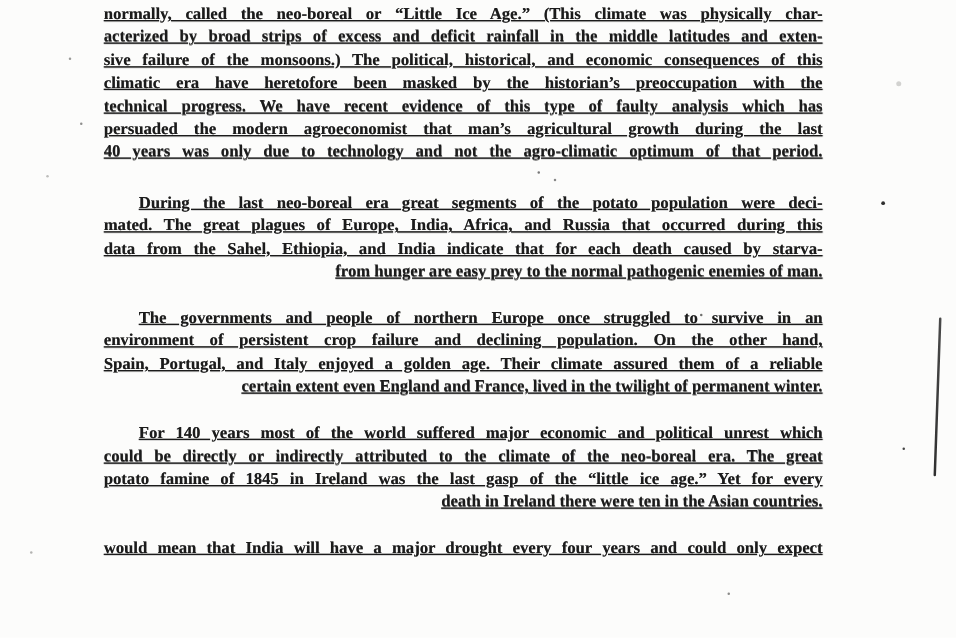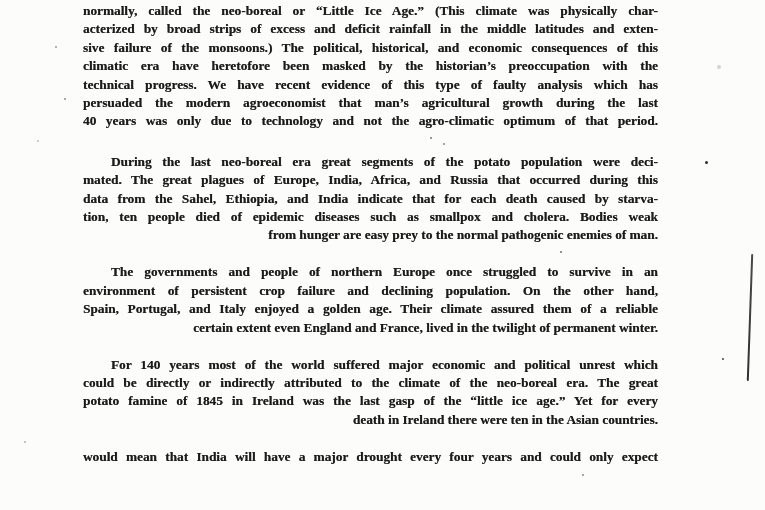--- a/index.html
+++ b/index.html
@@ -15,21 +15,21 @@
     left: 83px;
     top: 2px;
     width: 575px;
     font-family: "Liberation Serif", "DejaVu Serif", serif;
     font-weight: 700;
     font-size: 13.3px;
     line-height: 18.4px;
     color: #1b1b1b;
     text-shadow: 0.2px 0.2px 0.35px rgba(25,25,25,0.65);
   }
-  .para { margin: 0 0 18.5px 0; }
+  .para { margin: 0 0 18.5px 0; text-decoration: underline; }
   .para.p1 { margin-bottom: 22px; }
   .line { text-align: right; white-space: normal; }
   .line.j { text-align: justify; text-align-last: justify; }
   .line.fl { text-indent: 28px; }
   .scan-line {
     position: absolute;
     left: 749px;
     top: 254px;
     width: 2.2px;
     height: 127px;
@@ -54,21 +54,20 @@
       <div class="line j">climatic era have heretofore been masked by the historian’s preoccupation with the</div>
       <div class="line j">technical progress. We have recent evidence of this type of faulty analysis which has</div>
       <div class="line j">persuaded the modern agroeconomist that man’s agricultural growth during the last</div>
       <div class="line j">40 years was only due to technology and not the agro-climatic optimum of that period.</div>
     </div>
 
     <div class="para">
       <div class="line j fl">During the last neo-boreal era great segments of the potato population were deci-</div>
       <div class="line j">mated. The great plagues of Europe, India, Africa, and Russia that occurred during this</div>
       <div class="line j">data from the Sahel, Ethiopia, and India indicate that for each death caused by starva-</div>
-      <div class="line j">tion, ten people died of epidemic diseases such as smallpox and cholera. Bodies weak</div>
       <div class="line">from hunger are easy prey to the normal pathogenic enemies of man.</div>
     </div>
 
     <div class="para">
       <div class="line j fl">The governments and people of northern Europe once struggled to survive in an</div>
       <div class="line j">environment of persistent crop failure and declining population. On the other hand,</div>
       <div class="line j">Spain, Portugal, and Italy enjoyed a golden age. Their climate assured them of a reliable</div>
       <div class="line">certain extent even England and France, lived in the twilight of permanent winter.</div>
     </div>
 

